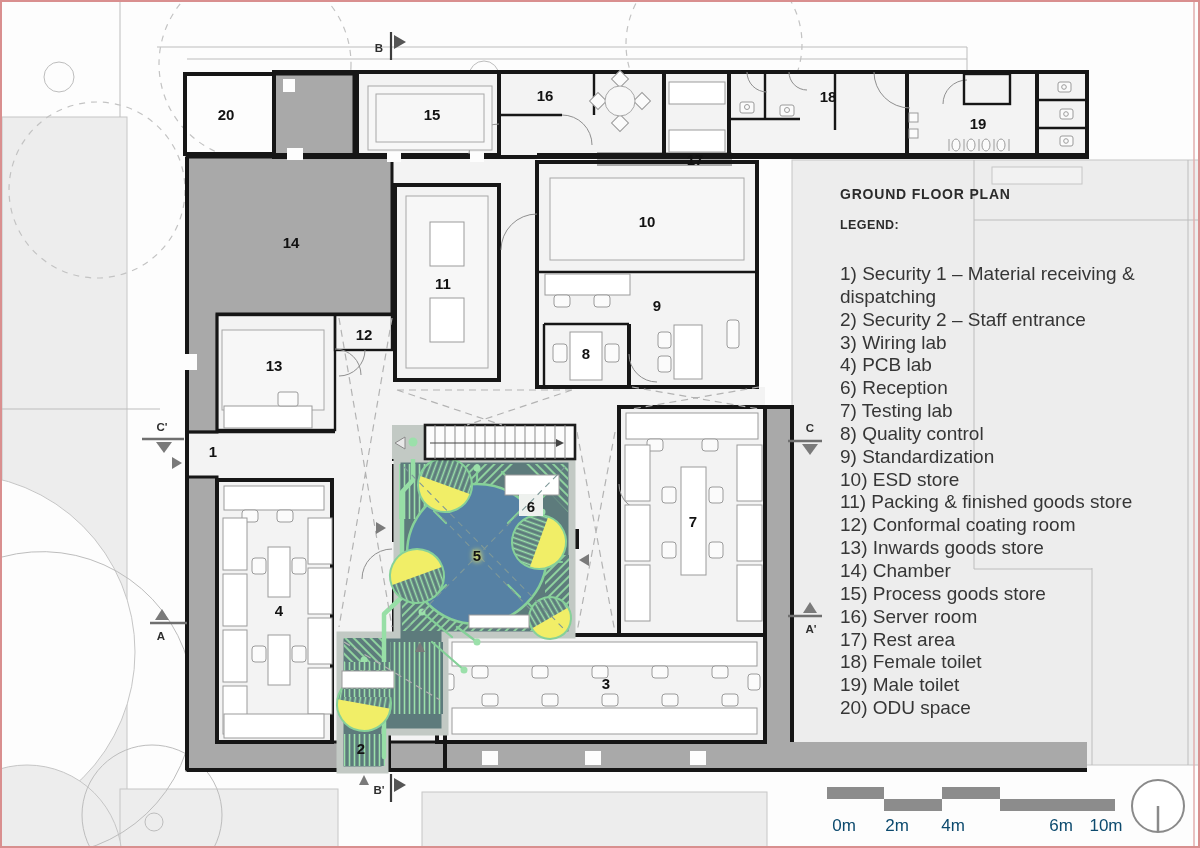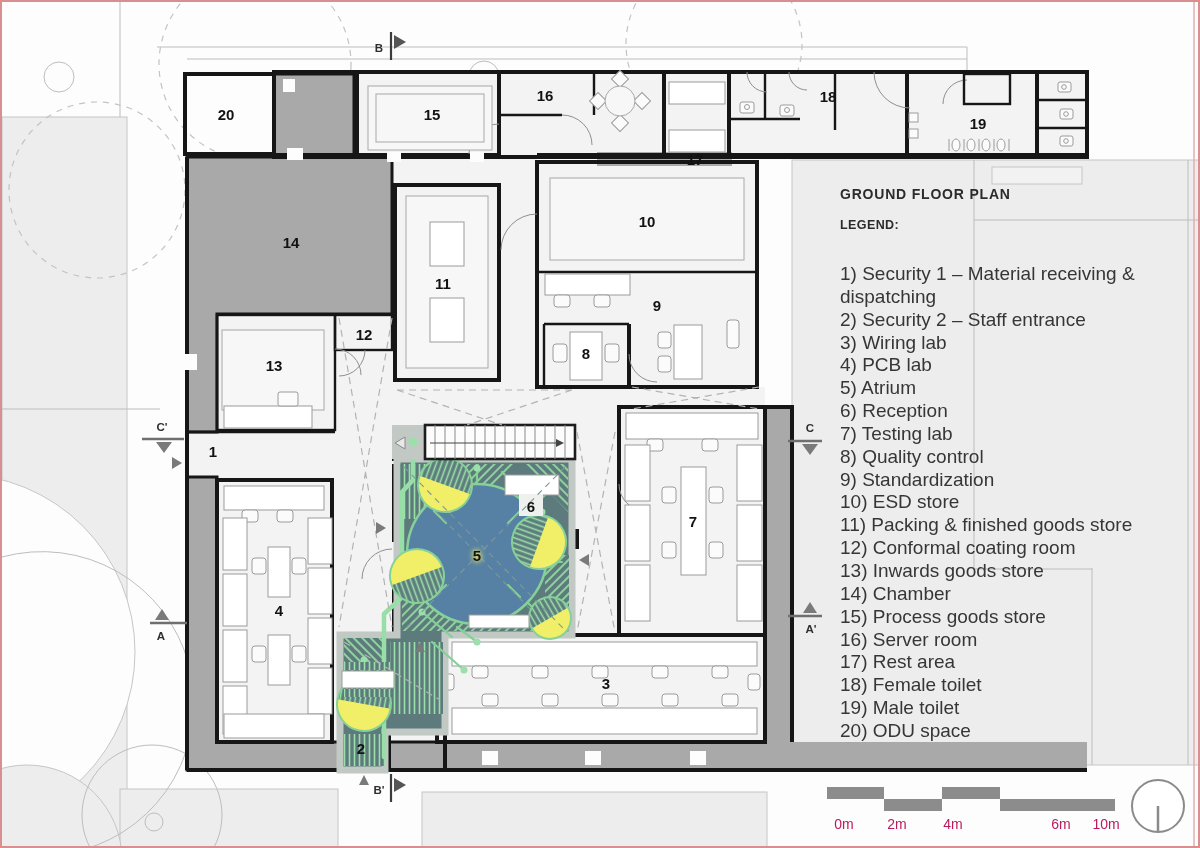--- a/index.html
+++ b/index.html
@@ -27,21 +27,21 @@
   .g2{stroke:#97dfa6;stroke-width:4.5;fill:none;stroke-linejoin:round;stroke-linecap:round;}
   .node{fill:#9be0aa;}
   .sb{fill:#8c8c8c;}
   .mk{fill:#7a7a7a;}
   .mkline{stroke:#6f6f6f;stroke-width:2.4;}
   
   .rlabel{position:absolute;transform:translate(-50%,-50%);font-weight:700;
     font-size:15px;color:#121212;white-space:nowrap;}
   .mlabel{position:absolute;transform:translate(-50%,-50%);font-weight:700;
     font-size:11.5px;color:#2e2e2e;white-space:nowrap;}
-  .slabel{position:absolute;transform:translate(-50%,0);font-size:14px;color:#be185d;}
+  .slabel{position:absolute;transform:translate(-50%,0);font-size:17px;color:#0c4a6e;}
   .legend{position:absolute;left:838px;top:184px;width:345px;color:#2b2b2b;}
   .legend h1{margin:0 0 16px 0;font-size:14px;font-weight:700;letter-spacing:0.8px;color:#2b2b2b;}
   .legend .lg{font-size:12.5px;font-weight:700;letter-spacing:0.4px;margin:0 0 31px 0;}
   .legend ul{margin:0;padding:0;list-style:none;font-size:19px;line-height:22.85px;color:#363636;}
 </style>
 </head>
 <body>
 
 <div class="canvas">
 
@@ -417,21 +417,20 @@
     </div>
 
 <div class="legend">
   <h1>GROUND FLOOR PLAN</h1>
   <div class="lg">LEGEND:</div>
   <ul id="legend-list">
         <li>1) Security 1 – Material receiving &amp; dispatching</li>
         <li>2) Security 2 – Staff entrance</li>
         <li>3) Wiring lab</li>
         <li>4) PCB lab</li>
-        <li>5) Atrium</li>
         <li>6) Reception</li>
         <li>7) Testing lab</li>
         <li>8) Quality control</li>
         <li>9) Standardization</li>
         <li>10) ESD store</li>
         <li>11) Packing &amp; finished goods store</li>
         <li>12) Conformal coating room</li>
         <li>13) Inwards goods store</li>
         <li>14) Chamber</li>
         <li>15) Process goods store</li>

